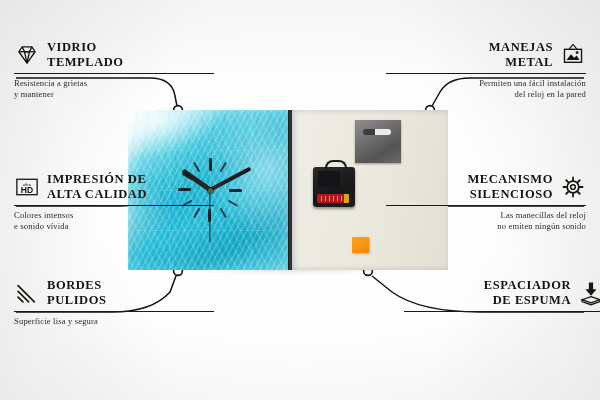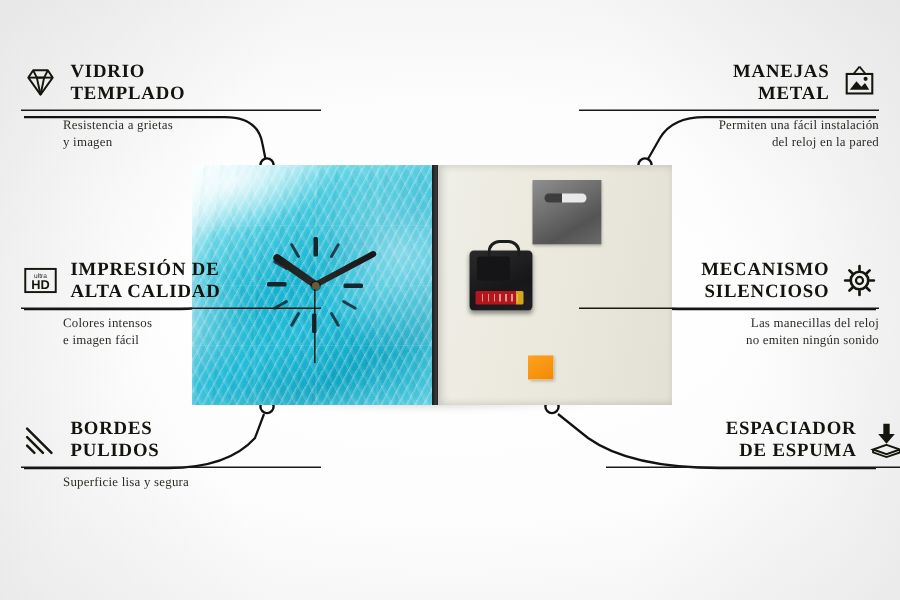--- a/index.html
+++ b/index.html
@@ -104,21 +104,21 @@
     background:linear-gradient(150deg,#ffa21f,#f08a06);box-shadow:1px 1px 2px rgba(0,0,0,.25);}
 
   
   .callout{position:absolute;width:200px;}
   .callout .head{display:flex;align-items:center;gap:7px;}
   .callout .title{
     font-size:12.5px;font-weight:700;letter-spacing:.55px;color:#14140f;
     line-height:1.18;text-transform:uppercase;
   }
   .callout .rule{height:1.6px;background:#1a1a14;margin:3px 0 4px;}
-  .callout .desc{font-size:8.6px;color:#2c2c26;line-height:1.32;letter-spacing:.15px;margin-left:28px;}
+  .callout .desc{font-size:8.6px;color:#2c2c26;line-height:1.32;letter-spacing:.15px;}
   .ico{flex:0 0 auto;width:26px;height:26px;display:block;}
   .ico svg{display:block;width:26px;height:26px;}
   .left .head{justify-content:flex-start;}
   .left .title{text-align:left;}
   .left .desc{text-align:left;}
   .right .head{justify-content:flex-end;}
   .right .title{text-align:right;}
   .right .desc{text-align:right;}
 
   #co-vidrio{left:14px;top:40px;}
@@ -237,40 +237,40 @@
               <path d="M13 12 H19"></path>
         </g>
           </svg>
       </span>
       <span class="title">
         <span>VIDRIO</span><br><span>TEMPLADO</span>
       </span>
     </div>
     <div class="rule"></div>
     <div class="desc">
-      <span>Resistencia a grietas</span><br><span>y imagen</span>
+      <span>Resistencia a grietas</span><br><span>y mantener</span>
     </div>
   </div>
 
   <div class="callout left" id="co-impresion">
     <div class="head">
       <span class="ico">
         <svg viewBox="0 0 32 32">
           <rect x="3.5" y="6.5" width="25" height="19" fill="none" stroke="#16160f" stroke-width="1.6"></rect>
           <text x="16" y="14.2" text-anchor="middle" font-family="Liberation Sans, sans-serif" font-size="5.4" fill="#16160f">ultra</text>
           <text x="16" y="23" text-anchor="middle" font-family="Liberation Sans, sans-serif" font-size="10.5" font-weight="bold" fill="#16160f">HD</text>
         </svg>
       </span>
       <span class="title">
         <span>IMPRESIÓN DE</span><br><span>ALTA CALIDAD</span>
       </span>
     </div>
     <div class="rule"></div>
     <div class="desc">
-      <span>Colores intensos</span><br><span>e imagen fácil</span>
+      <span>Colores intensos</span><br><span>e sonido vívida</span>
     </div>
   </div>
 
   <div class="callout left" id="co-bordes">
     <div class="head">
       <span class="ico">
         <svg viewBox="0 0 32 32">
             <g stroke="#16160f" stroke-width="2" stroke-linecap="round">
           <path d="M5 7 L25 27"></path>
               <path d="M5 14 L18 27"></path>

